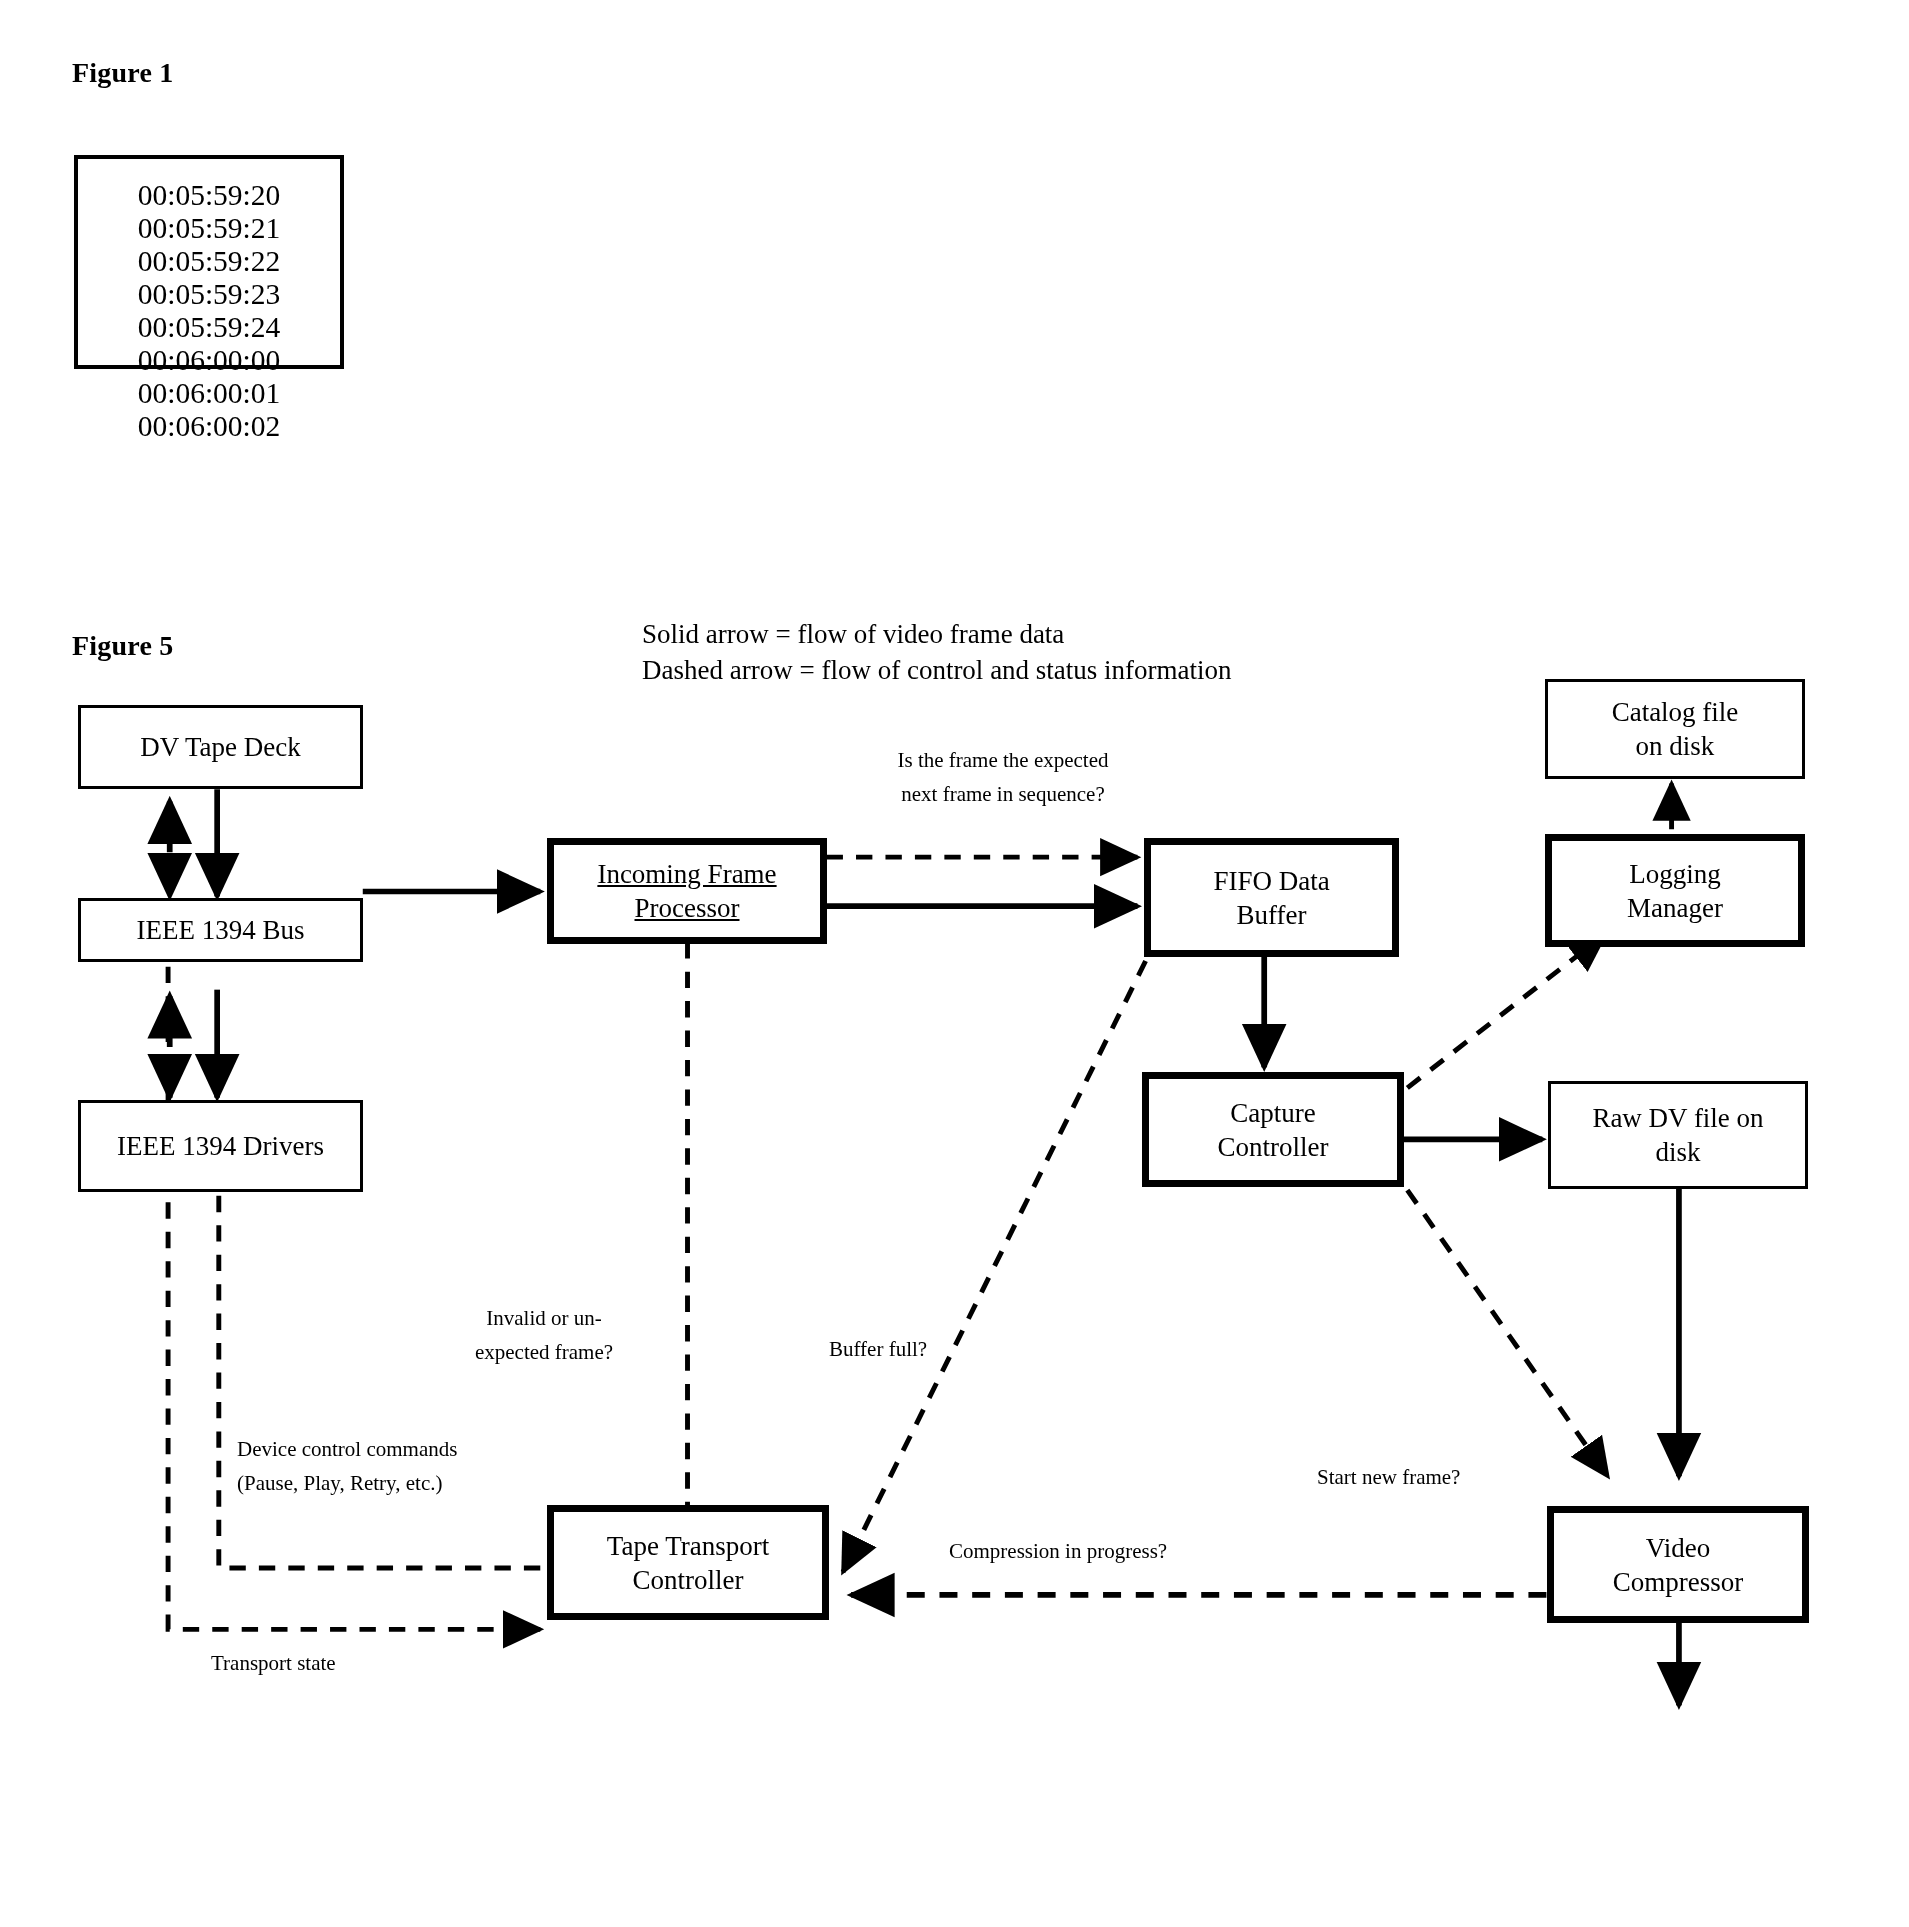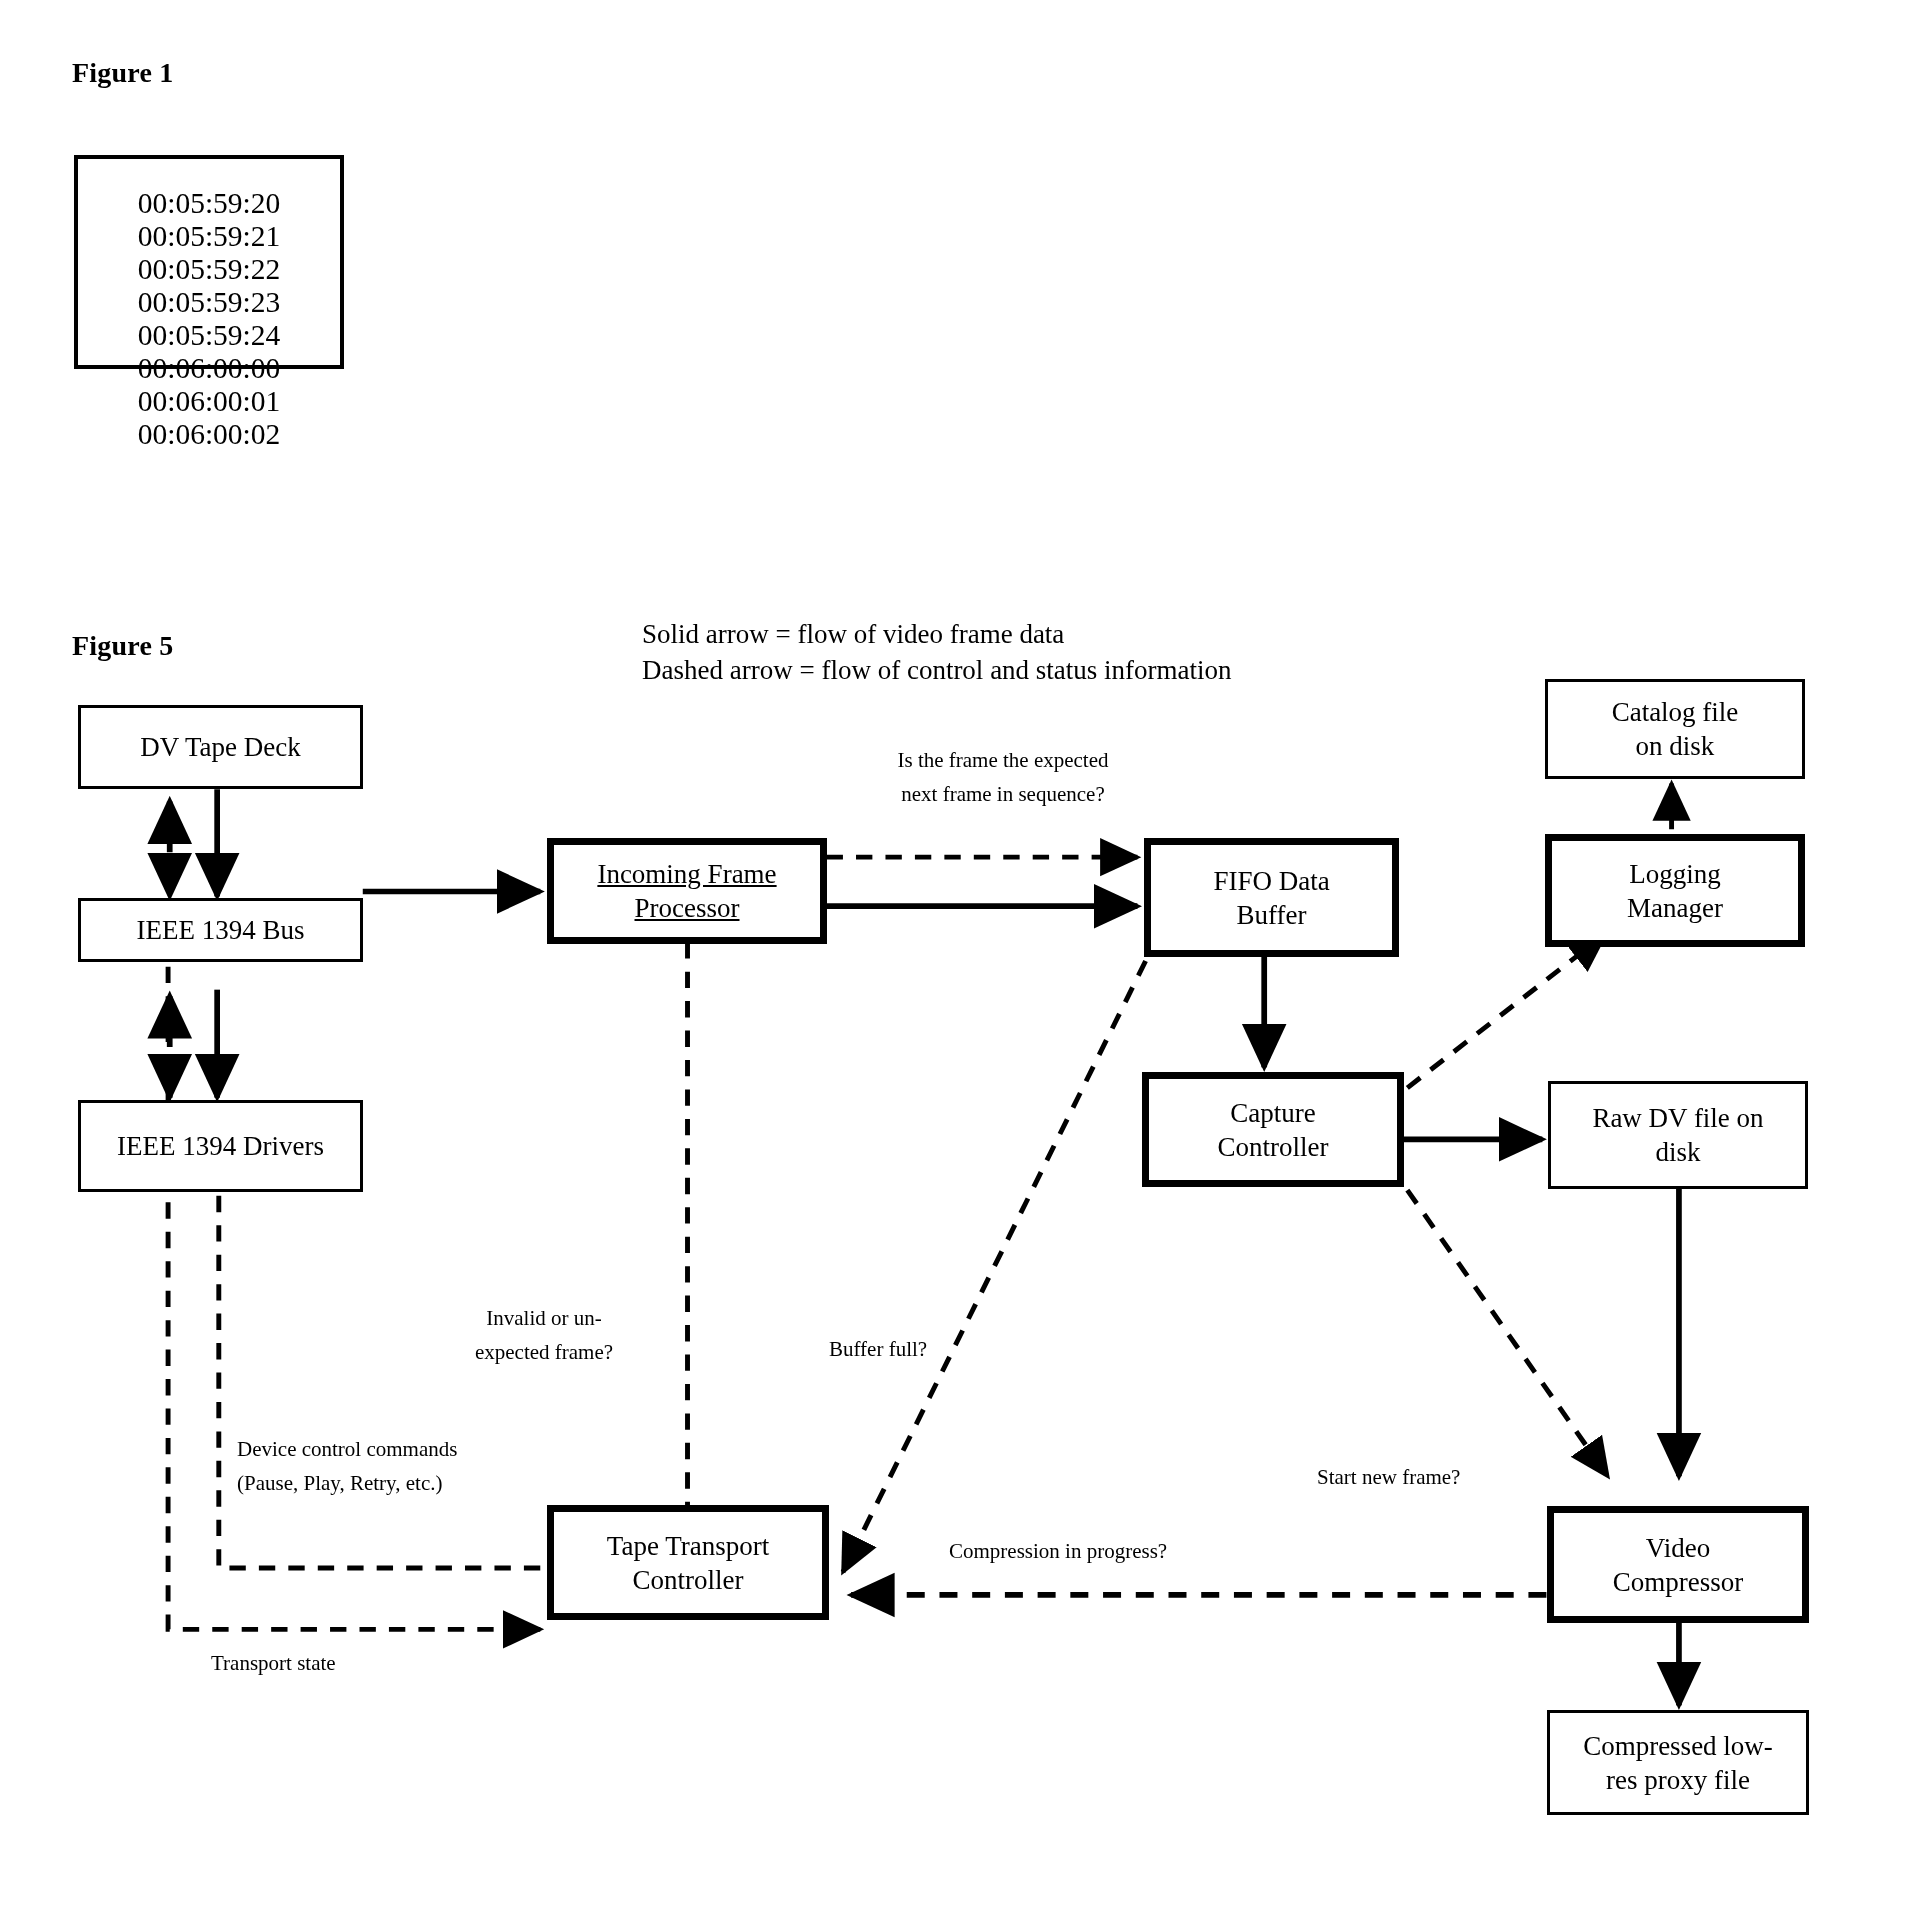--- a/index.html
+++ b/index.html
@@ -39,21 +39,21 @@
     width: 270px;
     height: 214px;
     border: 4.1px solid #000;
     box-sizing: border-box;
     background: #fff;
   }
   #fig1-list {
     position: absolute;
     left: 0; top: 0;
     width: 100%;
-    padding-top: 28px;
+    padding-top: 20px;
     text-align: center;
   }
   .timecode {
     font-family: "Liberation Serif", "DejaVu Serif", serif;
     font-size: 29.5px;
     line-height: 33px;
     white-space: nowrap;
   }
 
   
@@ -234,24 +234,20 @@
     <div class="node heavy" style="left:547px; top:818px; width:282px; height:115px;">
       <span class="node-label ta-c">Tape Transport
 Controller</span>
     </div>
 
     <div class="node heavy" style="left:1547px; top:795px; width:262px; height:117px;margin-top:24px;">
       <span class="node-label ta-c">Video
 Compressor</span>
     </div>
 
-    <div class="node" style="left:1547px; top:1023px; width:262px; height:105px;">
-      <span class="node-label ta-c">Compressed low-
-res proxy file</span>
-    </div>
 
     <div class="edge-label ta-c" style="left:827px; top:56px; width:352px;">Is the frame the expected
 next frame in sequence?</div>
 
     <div class="edge-label ta-c" style="left:409px; top:614px; width:270px;">Invalid or un-
 expected  frame?</div>
 
     <div class="edge-label ta-l" style="left:829px; top:645px;">Buffer full?</div>
 
     <div class="edge-label ta-l" style="left:237px; top:745px;">Device control commands

